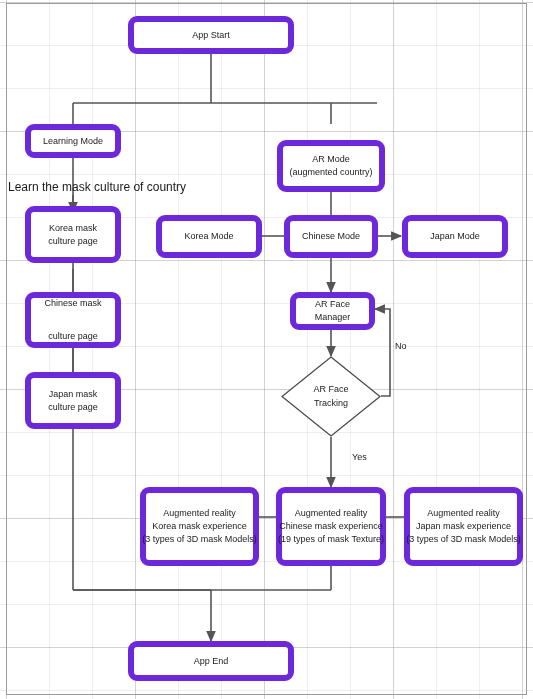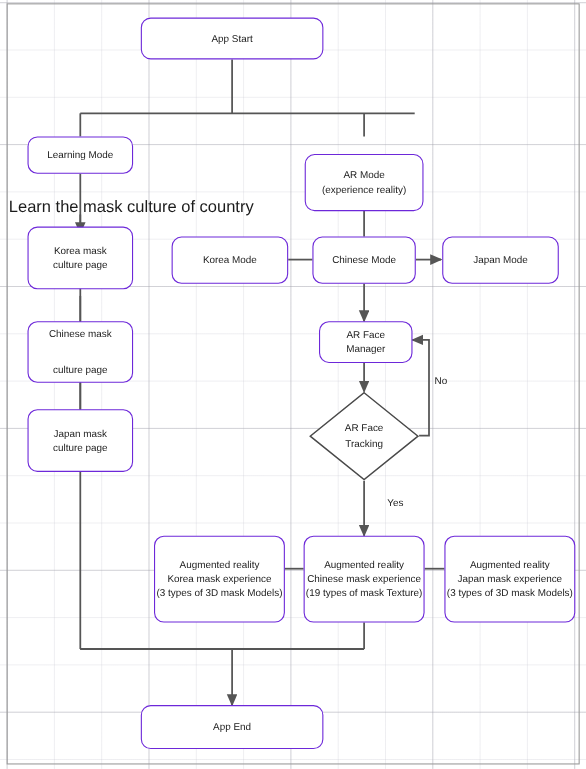--- a/index.html
+++ b/index.html
@@ -48,21 +48,21 @@
   }
   #edges {
     position: absolute;
     left: 0; top: 0;
     width: 533px;
     height: 699px;
   }
   .node {
     position: absolute;
     box-sizing: border-box;
-    border: 1px solid #6d28d9;
+    border: 6px solid #6d28d9;
     background: #ffffff;
     border-radius: 9px;
     display: flex;
     flex-direction: column;
     align-items: center;
     justify-content: center;
     font-size: 9px;
     color: #1b1b1b;
     line-height: 1.42;
     text-align: center;
@@ -83,21 +83,21 @@
     align-items: center;
     justify-content: center;
     font-size: 9px;
     color: #1b1b1b;
     line-height: 1.5;
     text-align: center;
     pointer-events: none;
   }
   .free-label {
     position: absolute;
-    font-size: 15px;
+    font-size: 12px;
     color: #1b1b1b;
     white-space: nowrap;
   }
   .edge-label {
     position: absolute;
     font-size: 9px;
     color: #1b1b1b;
     white-space: nowrap;
   }
 </style>
@@ -159,21 +159,21 @@
   <div class="node" style="left:128px; top:16px; width:166px; height:38px;">
     <span class="line">App Start</span>
   </div>
 
   <div class="node" style="left:25px; top:124px; width:96px; height:34px;">
     <span class="line">Learning Mode</span>
   </div>
 
   <div class="node" style="left:277px; top:124px; width:108px; height:52px;margin-top:16px;">
     <span class="line">AR Mode</span>
-    <span class="line">(experience reality)</span>
+    <span class="line">(augmented country)</span>
   </div>
 
   <div class="free-label" style="left:8px; top:180px;">Learn the mask culture of country</div>
 
   <div class="node" style="left:25px; top:206px; width:96px; height:57px;">
     <span class="line">Korea mask</span>
     <span class="line">culture page</span>
   </div>
 
   <div class="node" style="left:25px; top:292px; width:96px; height:56px;gap:20px;">

